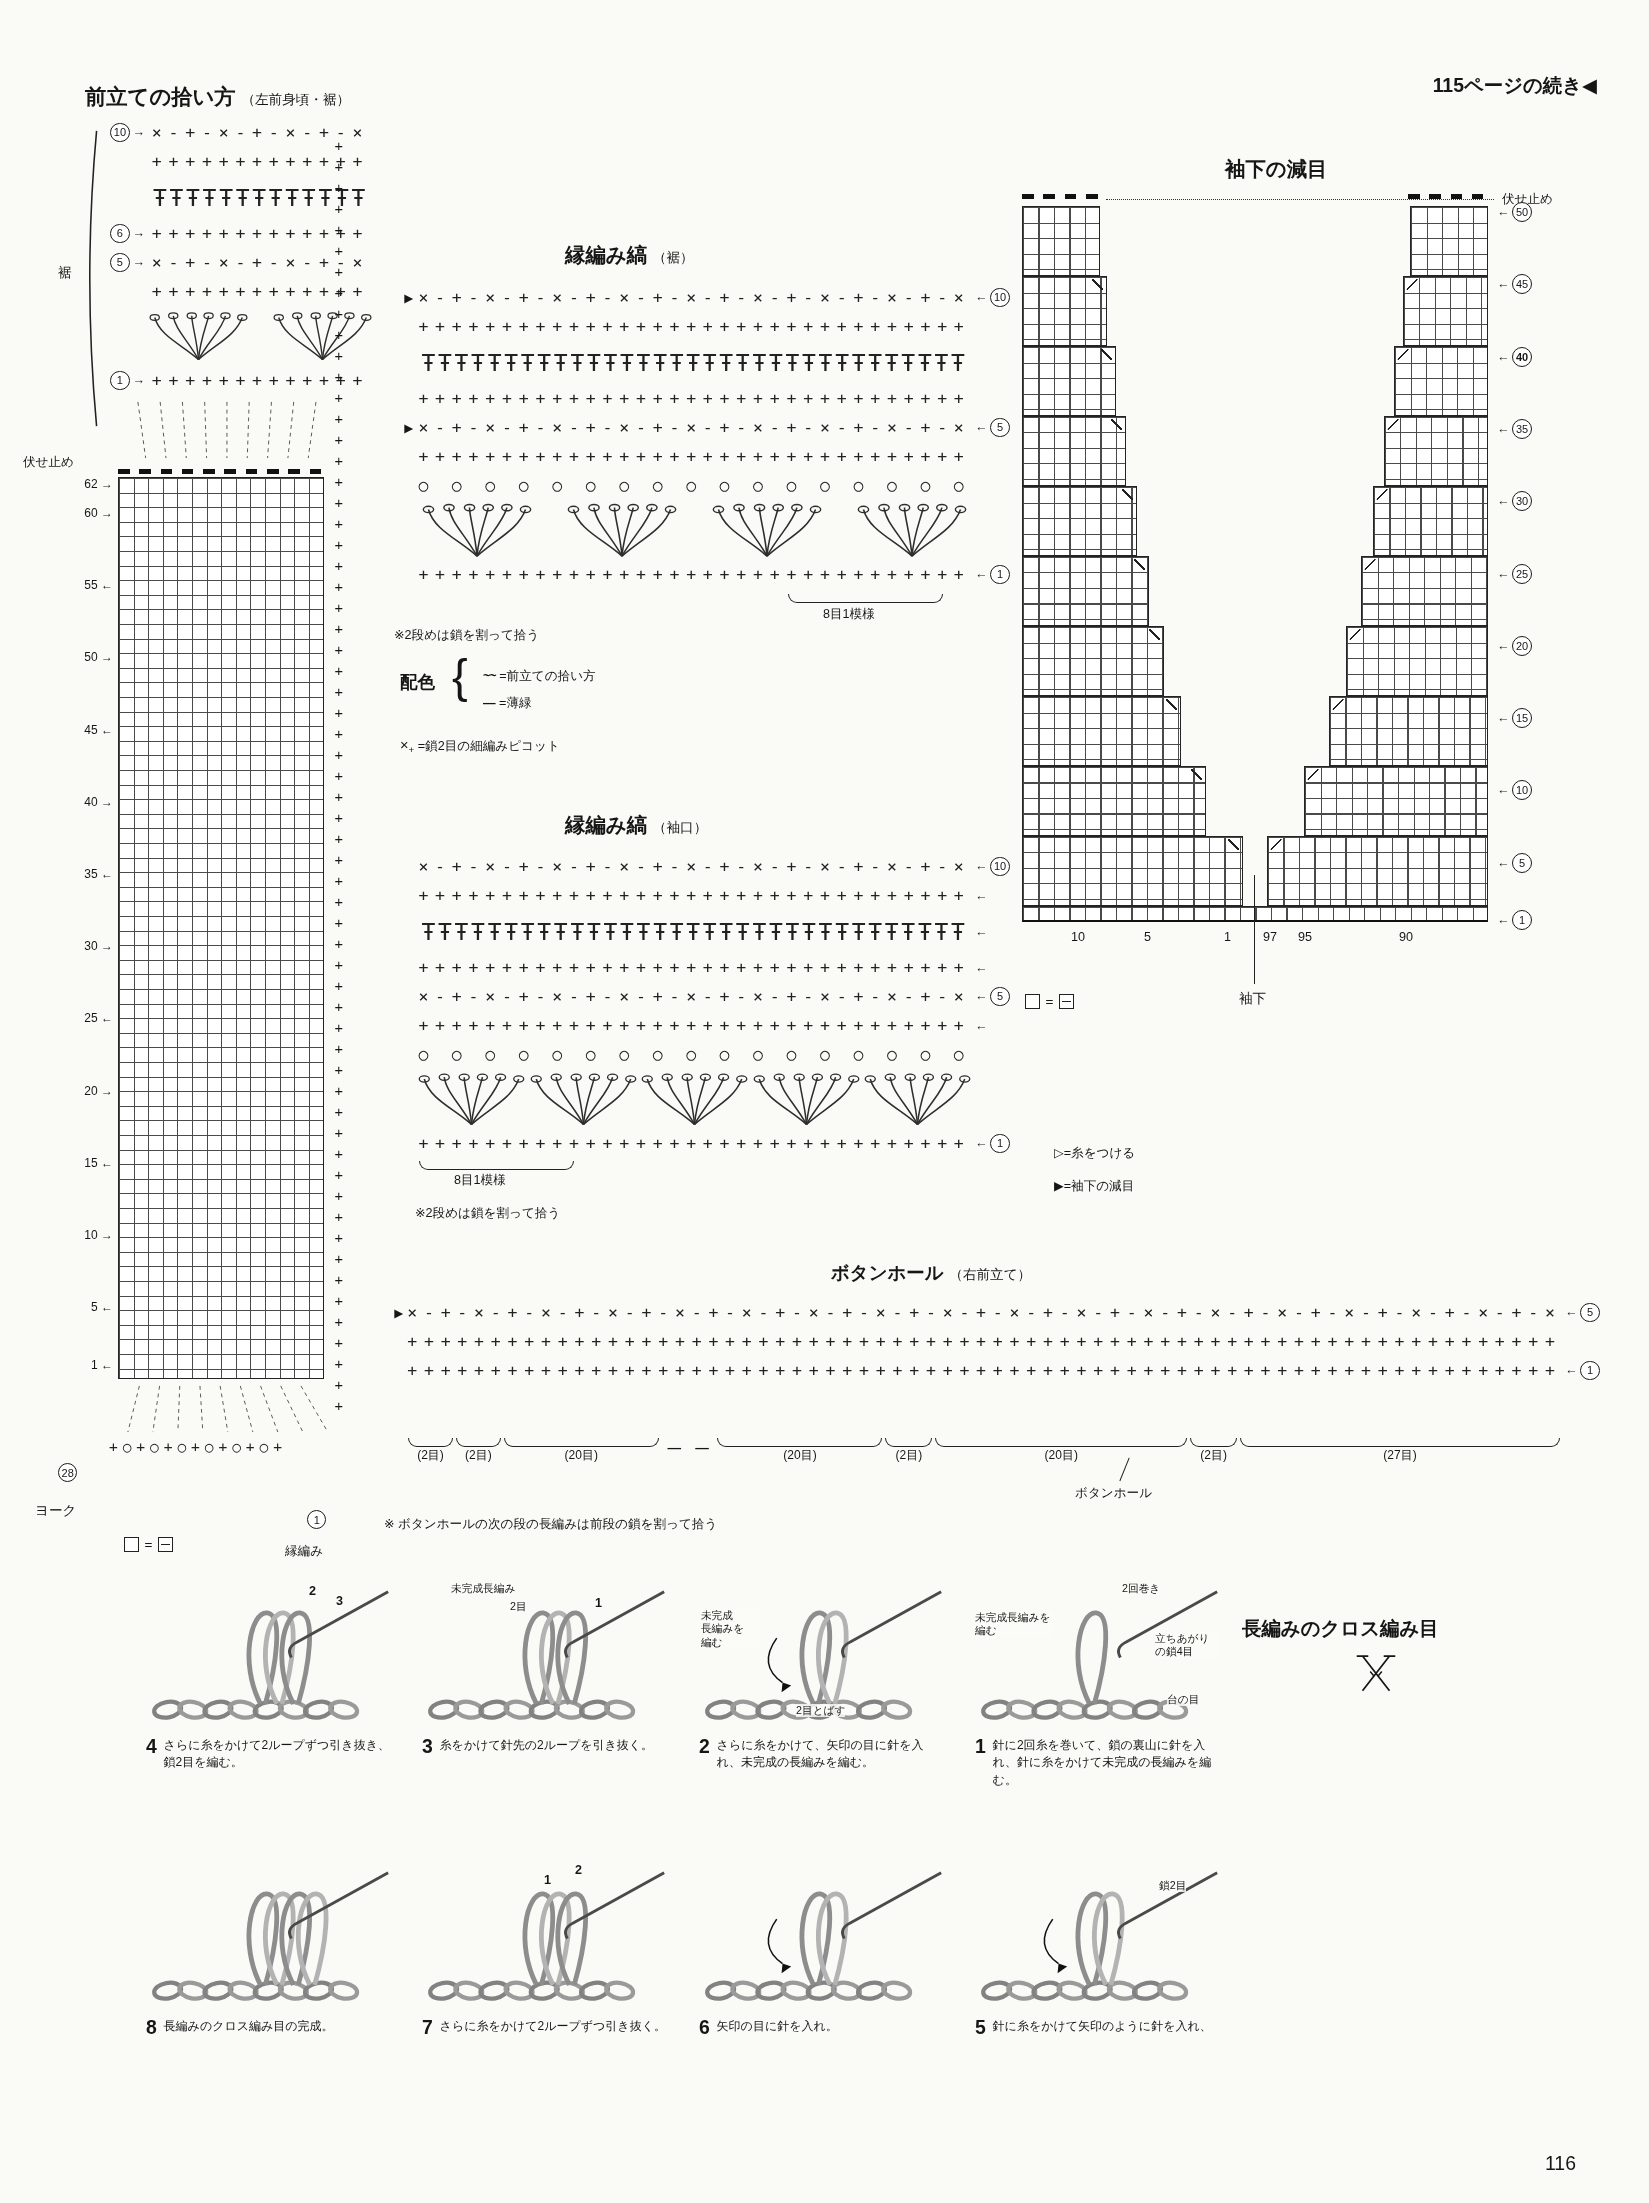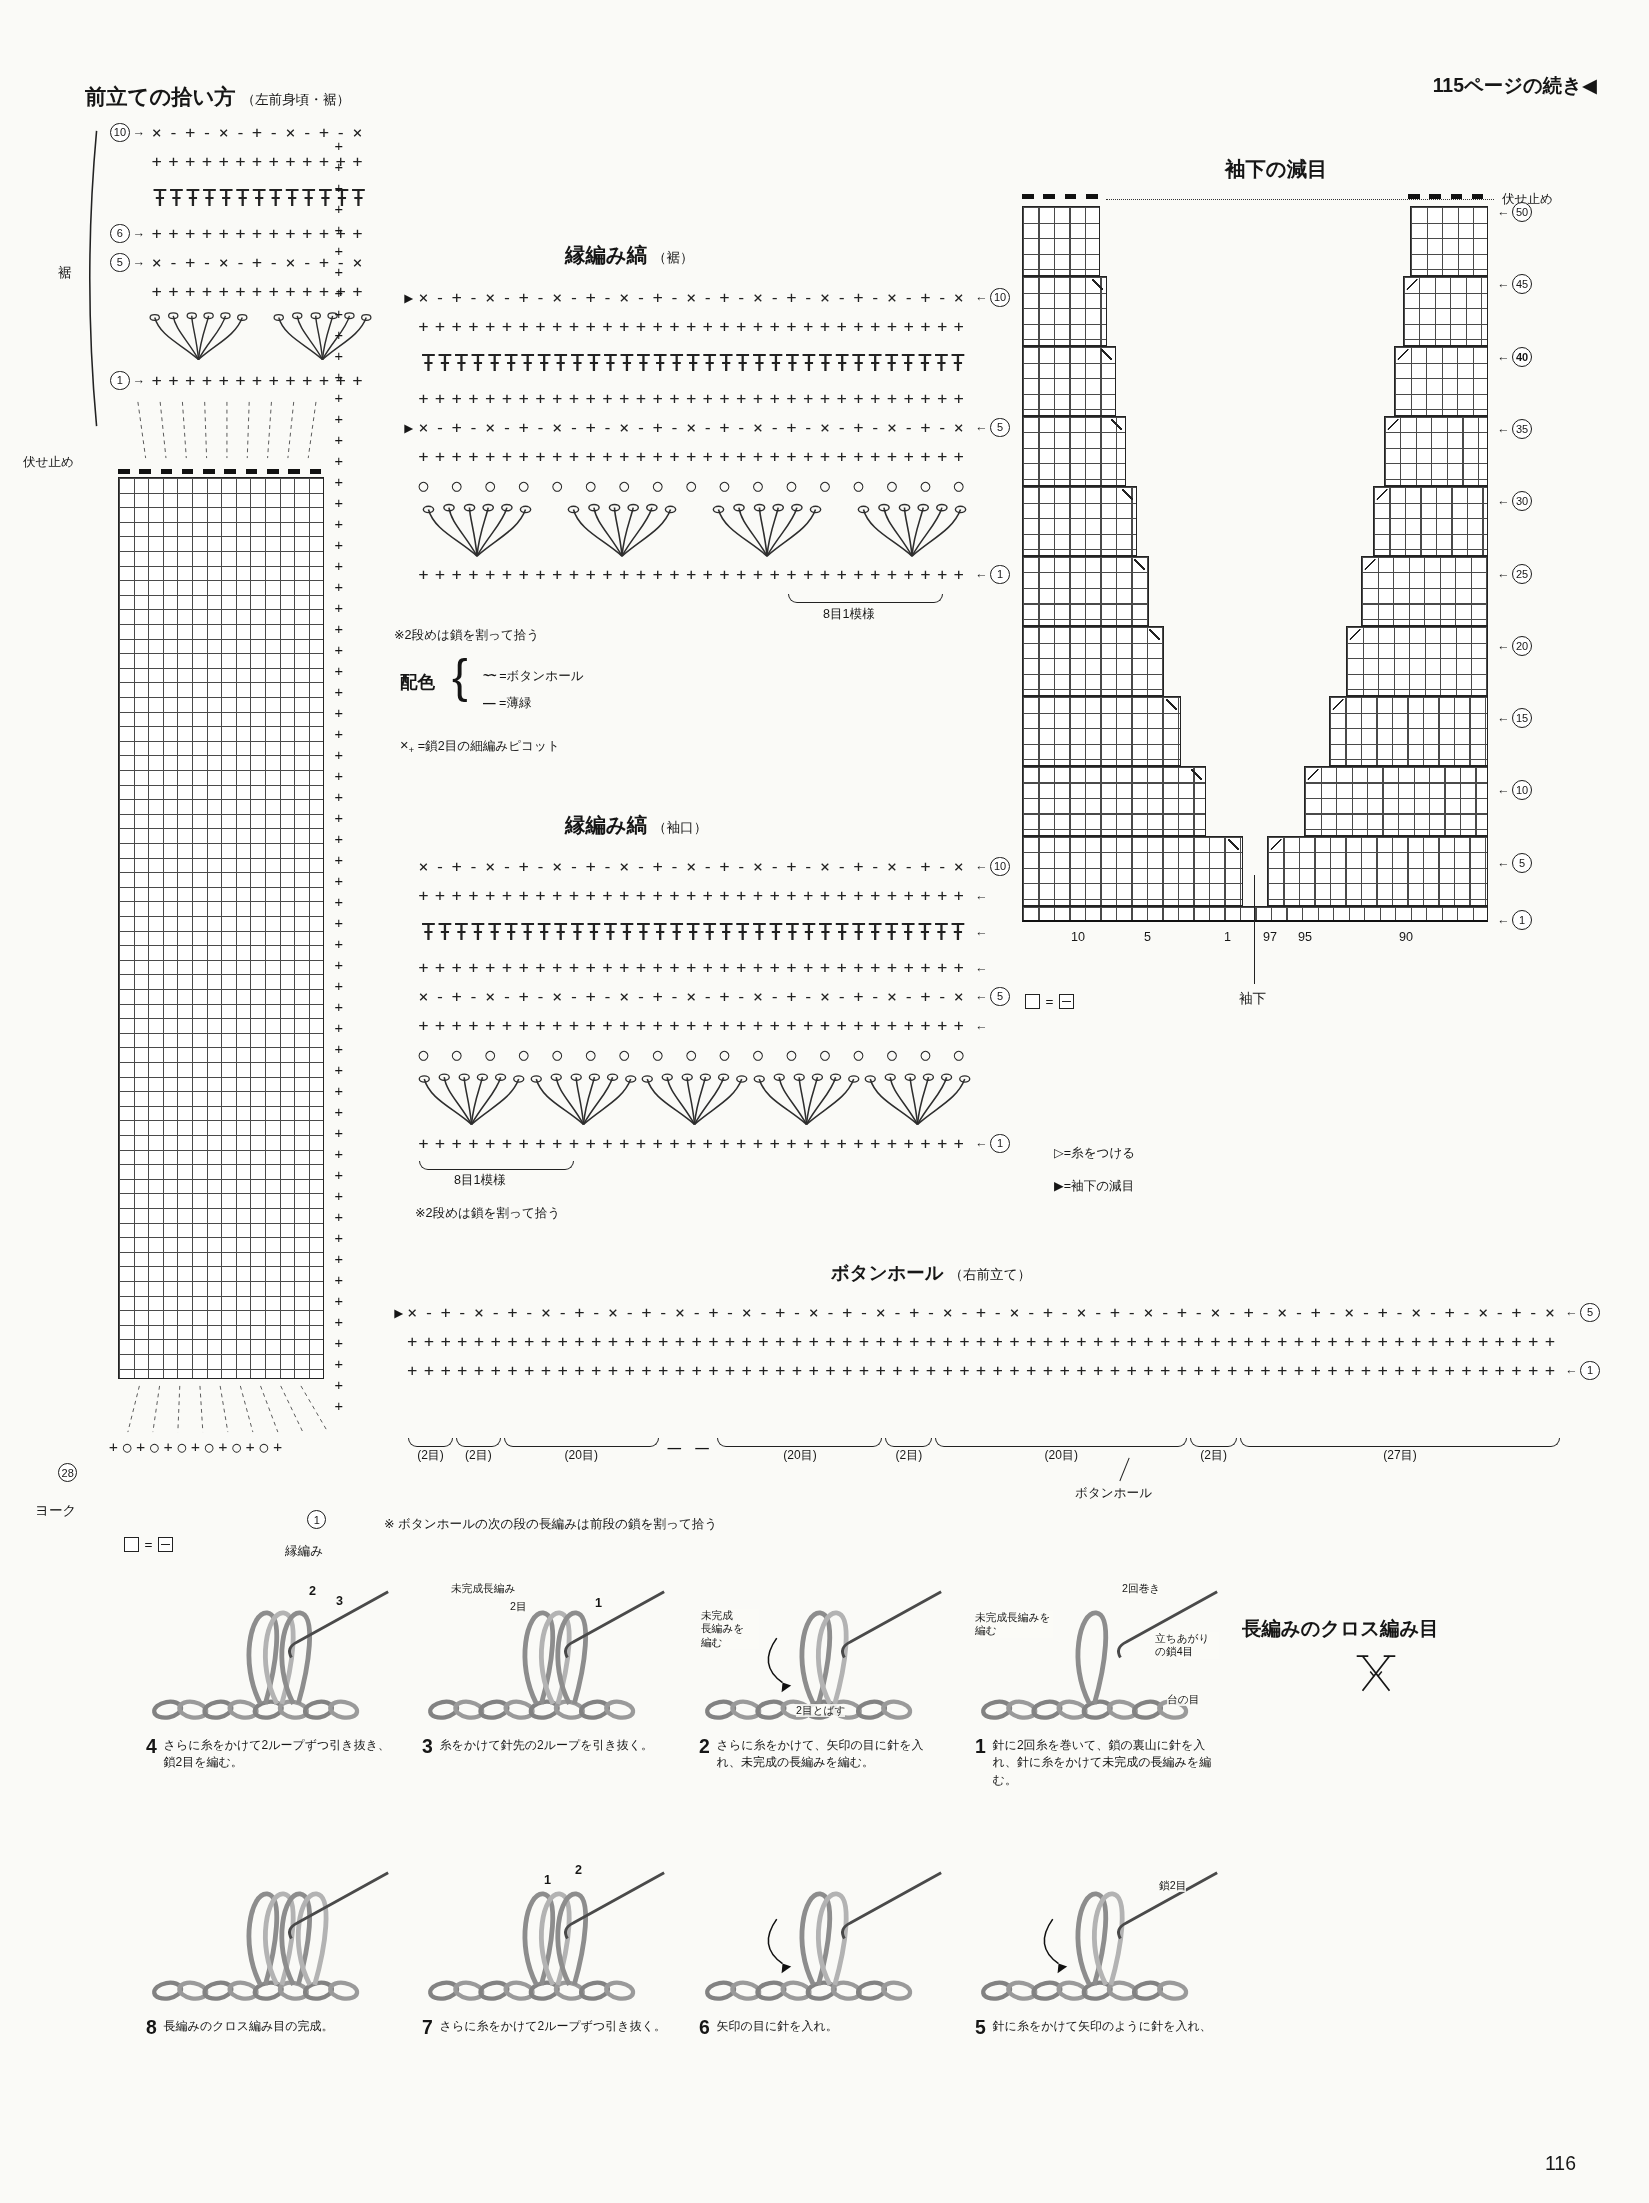--- a/index.html
+++ b/index.html
@@ -180,20 +180,36 @@
       <line x1="108" y1="2" x2="108" y2="60" stroke="#555" stroke-width="1" stroke-dasharray="4 4"></line>
       <line x1="131" y1="2" x2="129" y2="60" stroke="#555" stroke-width="1" stroke-dasharray="4 4"></line>
       <line x1="154" y1="2" x2="150" y2="60" stroke="#555" stroke-width="1" stroke-dasharray="4 4"></line>
       <line x1="177" y1="2" x2="171" y2="60" stroke="#555" stroke-width="1" stroke-dasharray="4 4"></line>
       <line x1="200" y1="2" x2="192" y2="60" stroke="#555" stroke-width="1" stroke-dasharray="4 4"></line>
     </svg>
 
   <div class="abs t13" style="left:23px;top:454px">伏せ止め</div>
   <div class="abs bdash" style="left:118px;top:469px;width:206px"></div>
   <div class="abs grid" style="left:118px;top:477px;width:206px;height:902px"></div>
+  <div id="gridLabels" class="abs" style="left:39px;top:477px;width:74px;height:902px">
+      <div class="glabel" style="top: 0px;">62 →</div>
+      <div class="glabel" style="top: 29px;">60 →</div>
+      <div class="glabel" style="top: 101px;">55 ←</div>
+      <div class="glabel" style="top: 173px;">50 →</div>
+      <div class="glabel" style="top: 246px;">45 ←</div>
+      <div class="glabel" style="top: 318px;">40 →</div>
+      <div class="glabel" style="top: 390px;">35 ←</div>
+      <div class="glabel" style="top: 462px;">30 →</div>
+      <div class="glabel" style="top: 534px;">25 ←</div>
+      <div class="glabel" style="top: 607px;">20 →</div>
+      <div class="glabel" style="top: 679px;">15 ←</div>
+      <div class="glabel" style="top: 751px;">10 →</div>
+      <div class="glabel" style="top: 823px;">5 ←</div>
+      <div class="glabel" style="top: 881px;">1 ←</div>
+    </div>
   <div id="plusCol" class="abs" style="left:330px;top:136px;width:17.5px">
       <div class="pc">+</div>
       <div class="pc">+</div>
       <div class="pc">+</div>
       <div class="pc">+</div>
       <div class="pc">+</div>
       <div class="pc">+</div>
       <div class="pc">+</div>
       <div class="pc">+</div>
       <div class="pc">+</div>
@@ -410,21 +426,21 @@
       </div>
     </div>
   <div class="abs ubrace" style="left:788px;top:594px;width:155px"></div>
   <div class="abs braceLbl" style="left:823px;top:606px">8目1模様</div>
   <div class="abs t13" style="left:394px;top:627px">※2段めは鎖を割って拾う</div>
 
   <div class="abs t18b" style="left:400px;top:670px">配色</div>
   <div class="abs" style="left:452px;top:648px;font-size:47px;font-weight:300">{</div>
   <div class="abs t13" style="left:483px;top:668px">
     <span style="font-weight:bold;letter-spacing:-1px">~~</span>
-    <span>=ボタンホール</span>
+    <span>=前立ての拾い方</span>
   </div>
   <div class="abs t13" style="left:483px;top:695px">
     <span style="font-weight:bold">—</span>
     <span>=薄緑</span>
   </div>
   <div class="abs t13" style="left:400px;top:737px">
     <span style="font-size:14.6px">×</span><span style="font-size:9.7px;vertical-align:-2.9px">+</span>
     <span>=鎖2目の細編みピコット</span>
   </div>
 

